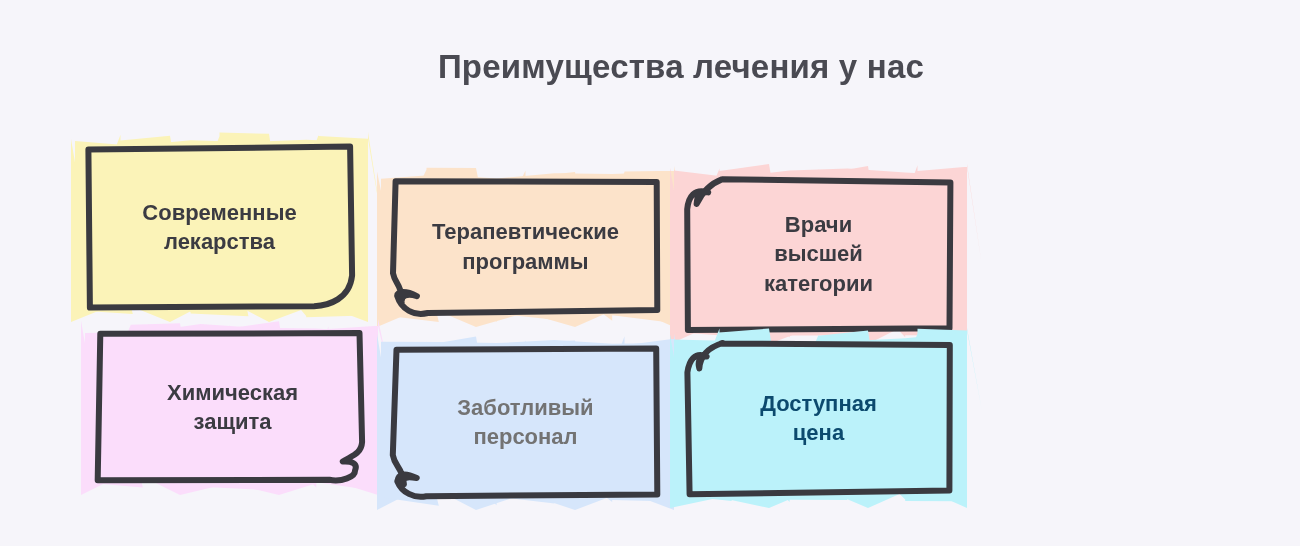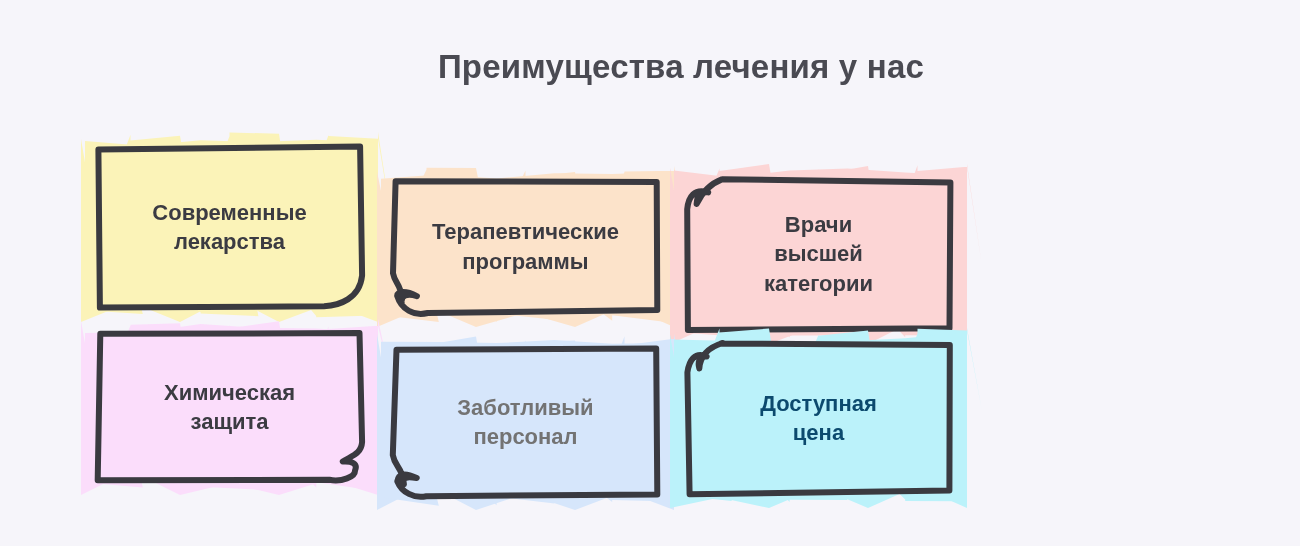--- a/index.html
+++ b/index.html
@@ -60,21 +60,21 @@
     pointer-events: none;
   }
 </style>
 </head>
 <body style="background: rgb(246, 245, 250);">
 
 <div id="stage">
 
   <div id="page-title" style="color: rgb(74, 74, 82);">Преимущества лечения у нас</div>
 
-  <div class="card" style="left: 97px; top: 146px; width: 265px; height: 162px;">
+  <div class="card" style="left: 87px; top: 146px; width: 265px; height: 162px;">
     <svg width="333" height="230" viewBox="-34 -34 333 230" style="left: -34px; top: -34px;">
         <path d="M -16 176 L -16.0 176.0 L 33.5 156.0 L 83.0 176.0 L 132.5 150.3 L 182.0 176.0 L 231.5 157.6 L 281.0 176.0 L 281 -14 L 295.9 82.9 L 281.0 -7.2 L 231.5 -10.0 L 231.5 -11.0 L 196.8 87.4 L 182.0 -12.2 L 132.5 -13.6 L 132.5 -9.8 L 97.8 77.2 L 83.0 -10.2 L 33.5 -5.6 L 33.5 -11.3 L -1.2 79.7 L -16.0 -7.1 Z" fill="#fbf3b8"></path>
         <path d="M -12 -10 L -12.0 -4.9 L 45.8 -0.3 L 103.6 -5.7 L 161.4 -3.9 L 219.2 -6.3 L 277.0 -3.7 L 277 172 L 260.8 73.1 L 277.0 169.5 L 219.2 171.2 L 219.2 170.1 L 145.2 82.7 L 161.4 170.2 L 103.6 167.5 L 103.6 166.3 L 29.6 102.1 L 45.8 167.9 L -12.0 164.3 L -12.0 169.8 Z" fill="#fbf3b8"></path>
         <path d="M 1.4 3.5 L 263.1 0.6 L 265.1 129.5 C 262.6 152.9, 242.1 159.5, 227.1 160.2 L 2.9 161.6 Z" fill="#fbf3b8"></path>
         <path d="M 1.4 3.5 L 263.1 0.6 L 265.1 129.5 C 262.6 152.9, 242.1 159.5, 227.1 160.2 L 2.9 161.6 Z" fill="none" stroke="#3a3a40" stroke-width="6" stroke-linejoin="round" stroke-linecap="round"></path>
       </svg>
     <div class="card-label" style="color: rgb(59, 59, 66);">Современные
 лекарства</div>
   </div>
 
@@ -95,21 +95,21 @@
         <path d="M -12 -10 L -12.0 -7.5 L 45.8 -0.6 L 103.6 -7.4 L 161.4 -9.5 L 219.2 -5.5 L 277.0 -2.2 L 277 162 L 260.8 78.1 L 277.0 157.5 L 219.2 157.2 L 219.2 159.3 L 145.2 80.3 L 161.4 157.4 L 103.6 157.6 L 103.6 159.5 L 29.6 68.7 L 45.8 158.2 L -12.0 153.9 L -12.0 156.2 Z" fill="#fcd5d5"></path>
         <path d="M 36.8 1.2 L 264.4 4.4 L 263.5 150.2 L 1.9 152.0 L 1.2 31.3 C 2.4 18.3, 8.4 10.3, 22.2 14.4 C 13.1 12.2, 11.4 17.2, 10.6 25.9 C 16.9 12.6, 26.8 4.9, 35.8 1.4 Z" fill="#fcd5d5"></path>
         <path d="M 36.8 1.2 L 264.4 4.4 L 263.5 150.2 L 1.9 152.0 L 1.2 31.3 C 2.4 18.3, 8.4 10.3, 22.2 14.4 C 13.1 12.2, 11.4 17.2, 10.6 25.9 C 16.9 12.6, 26.8 4.9, 35.8 1.4 Z" fill="none" stroke="#3a3a40" stroke-width="6" stroke-linejoin="round" stroke-linecap="round"></path>
       </svg>
     <div class="card-label" style="color: rgb(59, 59, 66);">Врачи
 высшей
 категории</div>
   </div>
 
 
-  <div class="card" style="left: 97px; top: 333px; width: 265px; height: 148px;">
+  <div class="card" style="left: 97px; top: 333px; width: 265px; height: 148px; padding-left: 6px;">
     <svg width="333" height="216" viewBox="-34 -34 333 216" style="left: -34px; top: -34px;">
         <path d="M -16 162 L -16.0 162.0 L 33.5 137.6 L 83.0 162.0 L 132.5 150.2 L 182.0 162.0 L 231.5 146.4 L 281.0 162.0 L 281 -14 L 295.9 56.4 L 281.0 -7.3 L 231.5 -4.1 L 231.5 -6.7 L 196.8 81.0 L 182.0 -11.7 L 132.5 -4.8 L 132.5 -8.1 L 97.8 73.6 L 83.0 -9.7 L 33.5 -8.3 L 33.5 -7.5 L -1.2 72.9 L -16.0 -12.6 Z" fill="#fbddfb"></path>
         <path d="M -12 -10 L -12.0 -0.0 L 45.8 -0.8 L 103.6 -9.1 L 161.4 -5.2 L 219.2 -4.6 L 277.0 -0.8 L 277 158 L 260.8 85.0 L 277.0 157.4 L 219.2 149.2 L 219.2 154.4 L 145.2 80.5 L 161.4 156.7 L 103.6 153.7 L 103.6 152.7 L 29.6 72.8 L 45.8 154.6 L -12.0 149.4 L -12.0 154.5 Z" fill="#fbddfb"></path>
         <path d="M 3.3 0.8 L 262.5 0.1 L 265.1 109.0 C 264.3 121.1, 254.3 122.9, 245.8 128.5 C 255.1 127.9, 261.0 130.5, 258.0 137.6 C 258.3 143.7, 244.9 149.1, 232.4 146.8 L 0.7 147.2 Z" fill="#fbddfb"></path>
         <path d="M 3.3 0.8 L 262.5 0.1 L 265.1 109.0 C 264.3 121.1, 254.3 122.9, 245.8 128.5 C 255.1 127.9, 261.0 130.5, 258.0 137.6 C 258.3 143.7, 244.9 149.1, 232.4 146.8 L 0.7 147.2 Z" fill="none" stroke="#3a3a40" stroke-width="6" stroke-linejoin="round" stroke-linecap="round"></path>
       </svg>
     <div class="card-label" style="color: rgb(59, 59, 66);">Химическая
 защита</div>
   </div>
 

